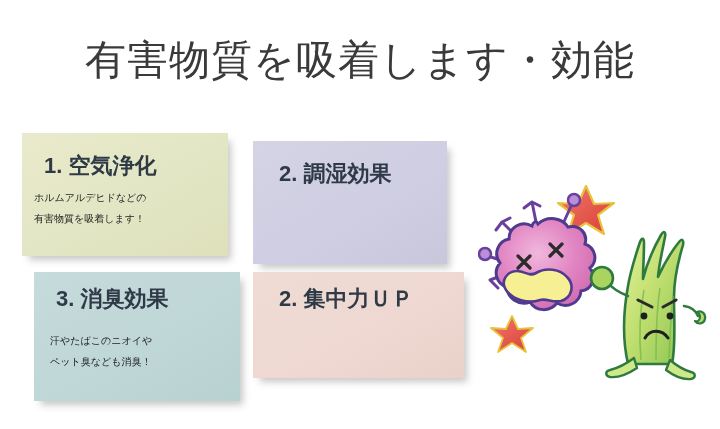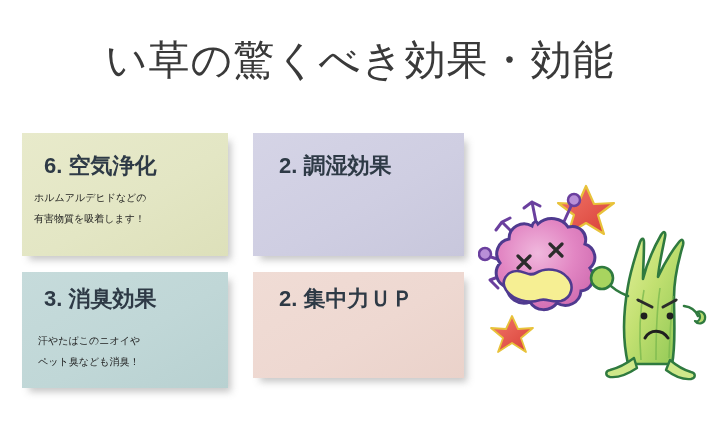--- a/index.html
+++ b/index.html
@@ -71,38 +71,38 @@
   #card-1 .card-heading {
     margin: 20px 0 0 22px;
   }
   #card-1 .card-body {
     margin: 8px 0 0 12px;
   }
 
   
   #card-2 {
     left: 253px;
-    top: 133px;
-    width: 211px;
+    top: 141px;
+    width: 194px;
     height: 123px;
     background: linear-gradient(150deg, #d5d4e6 0%, #cfcee2 55%, #c8c7dc 100%);
   }
   #card-2 .card-heading {
     margin: 20px 0 0 26px;
   }
   #card-2 .card-body {
     margin: 8px 0 0 14px;
   }
 
   
   #card-3 {
-    left: 22px;
+    left: 34px;
     top: 272px;
     width: 206px;
-    height: 116px;
+    height: 129px;
     background: linear-gradient(150deg, #c6dbdb 0%, #c0d7d7 55%, #b8d1d1 100%);
   }
   #card-3 .card-heading {
     margin: 14px 0 0 22px;
   }
   #card-3 .card-body {
     margin: 18px 0 0 16px;
   }
 
   
@@ -133,24 +133,24 @@
     display: block;
     width: 236px;
     height: 206px;
   }
 </style>
 </head>
 <body>
 
 <div id="page">
 
-  <div id="title">い草の驚くべき効果・効能</div>
+  <div id="title">有害物質を吸着します・効能</div>
 
   <div class="card" id="card-1">
-    <div class="card-heading">6.  空気浄化</div>
+    <div class="card-heading">1.  空気浄化</div>
     <div class="card-body">ホルムアルデヒドなどの
 有害物質を吸着します！</div>
   </div>
 
   <div class="card" id="card-2">
     <div class="card-heading">2.  調湿効果</div>
   </div>
 
   <div class="card" id="card-3">
     <div class="card-heading">3.  消臭効果</div>

